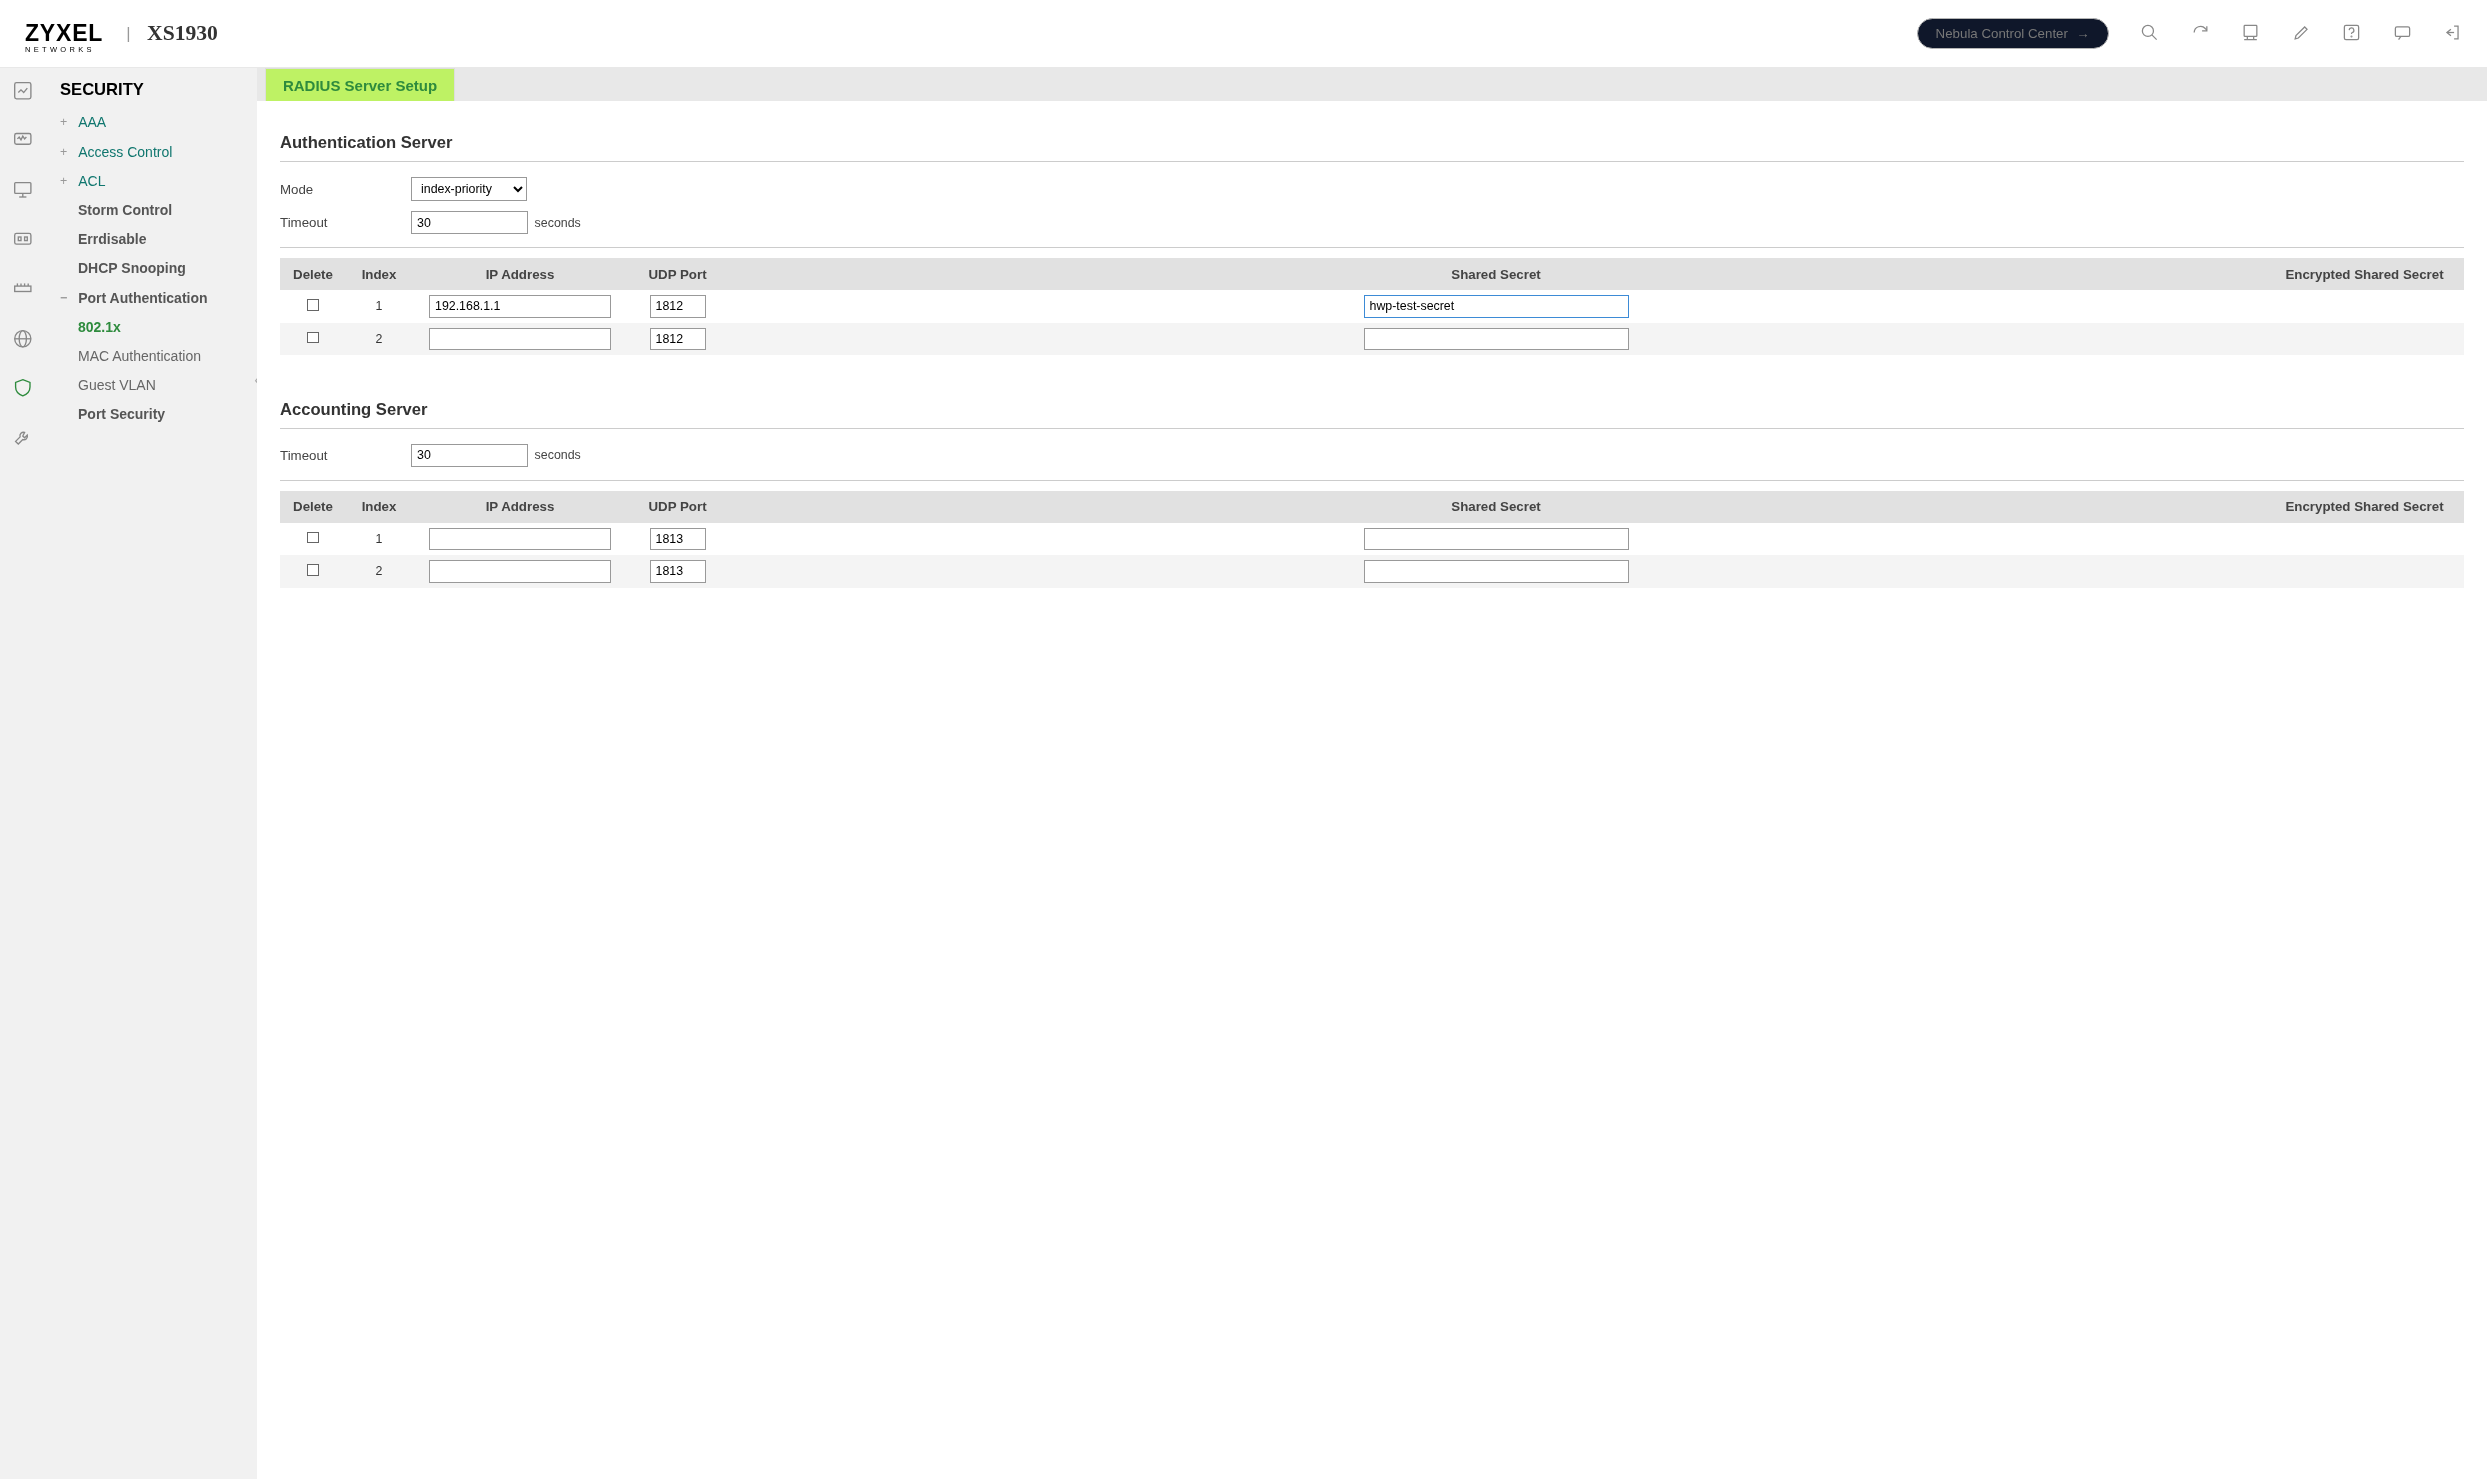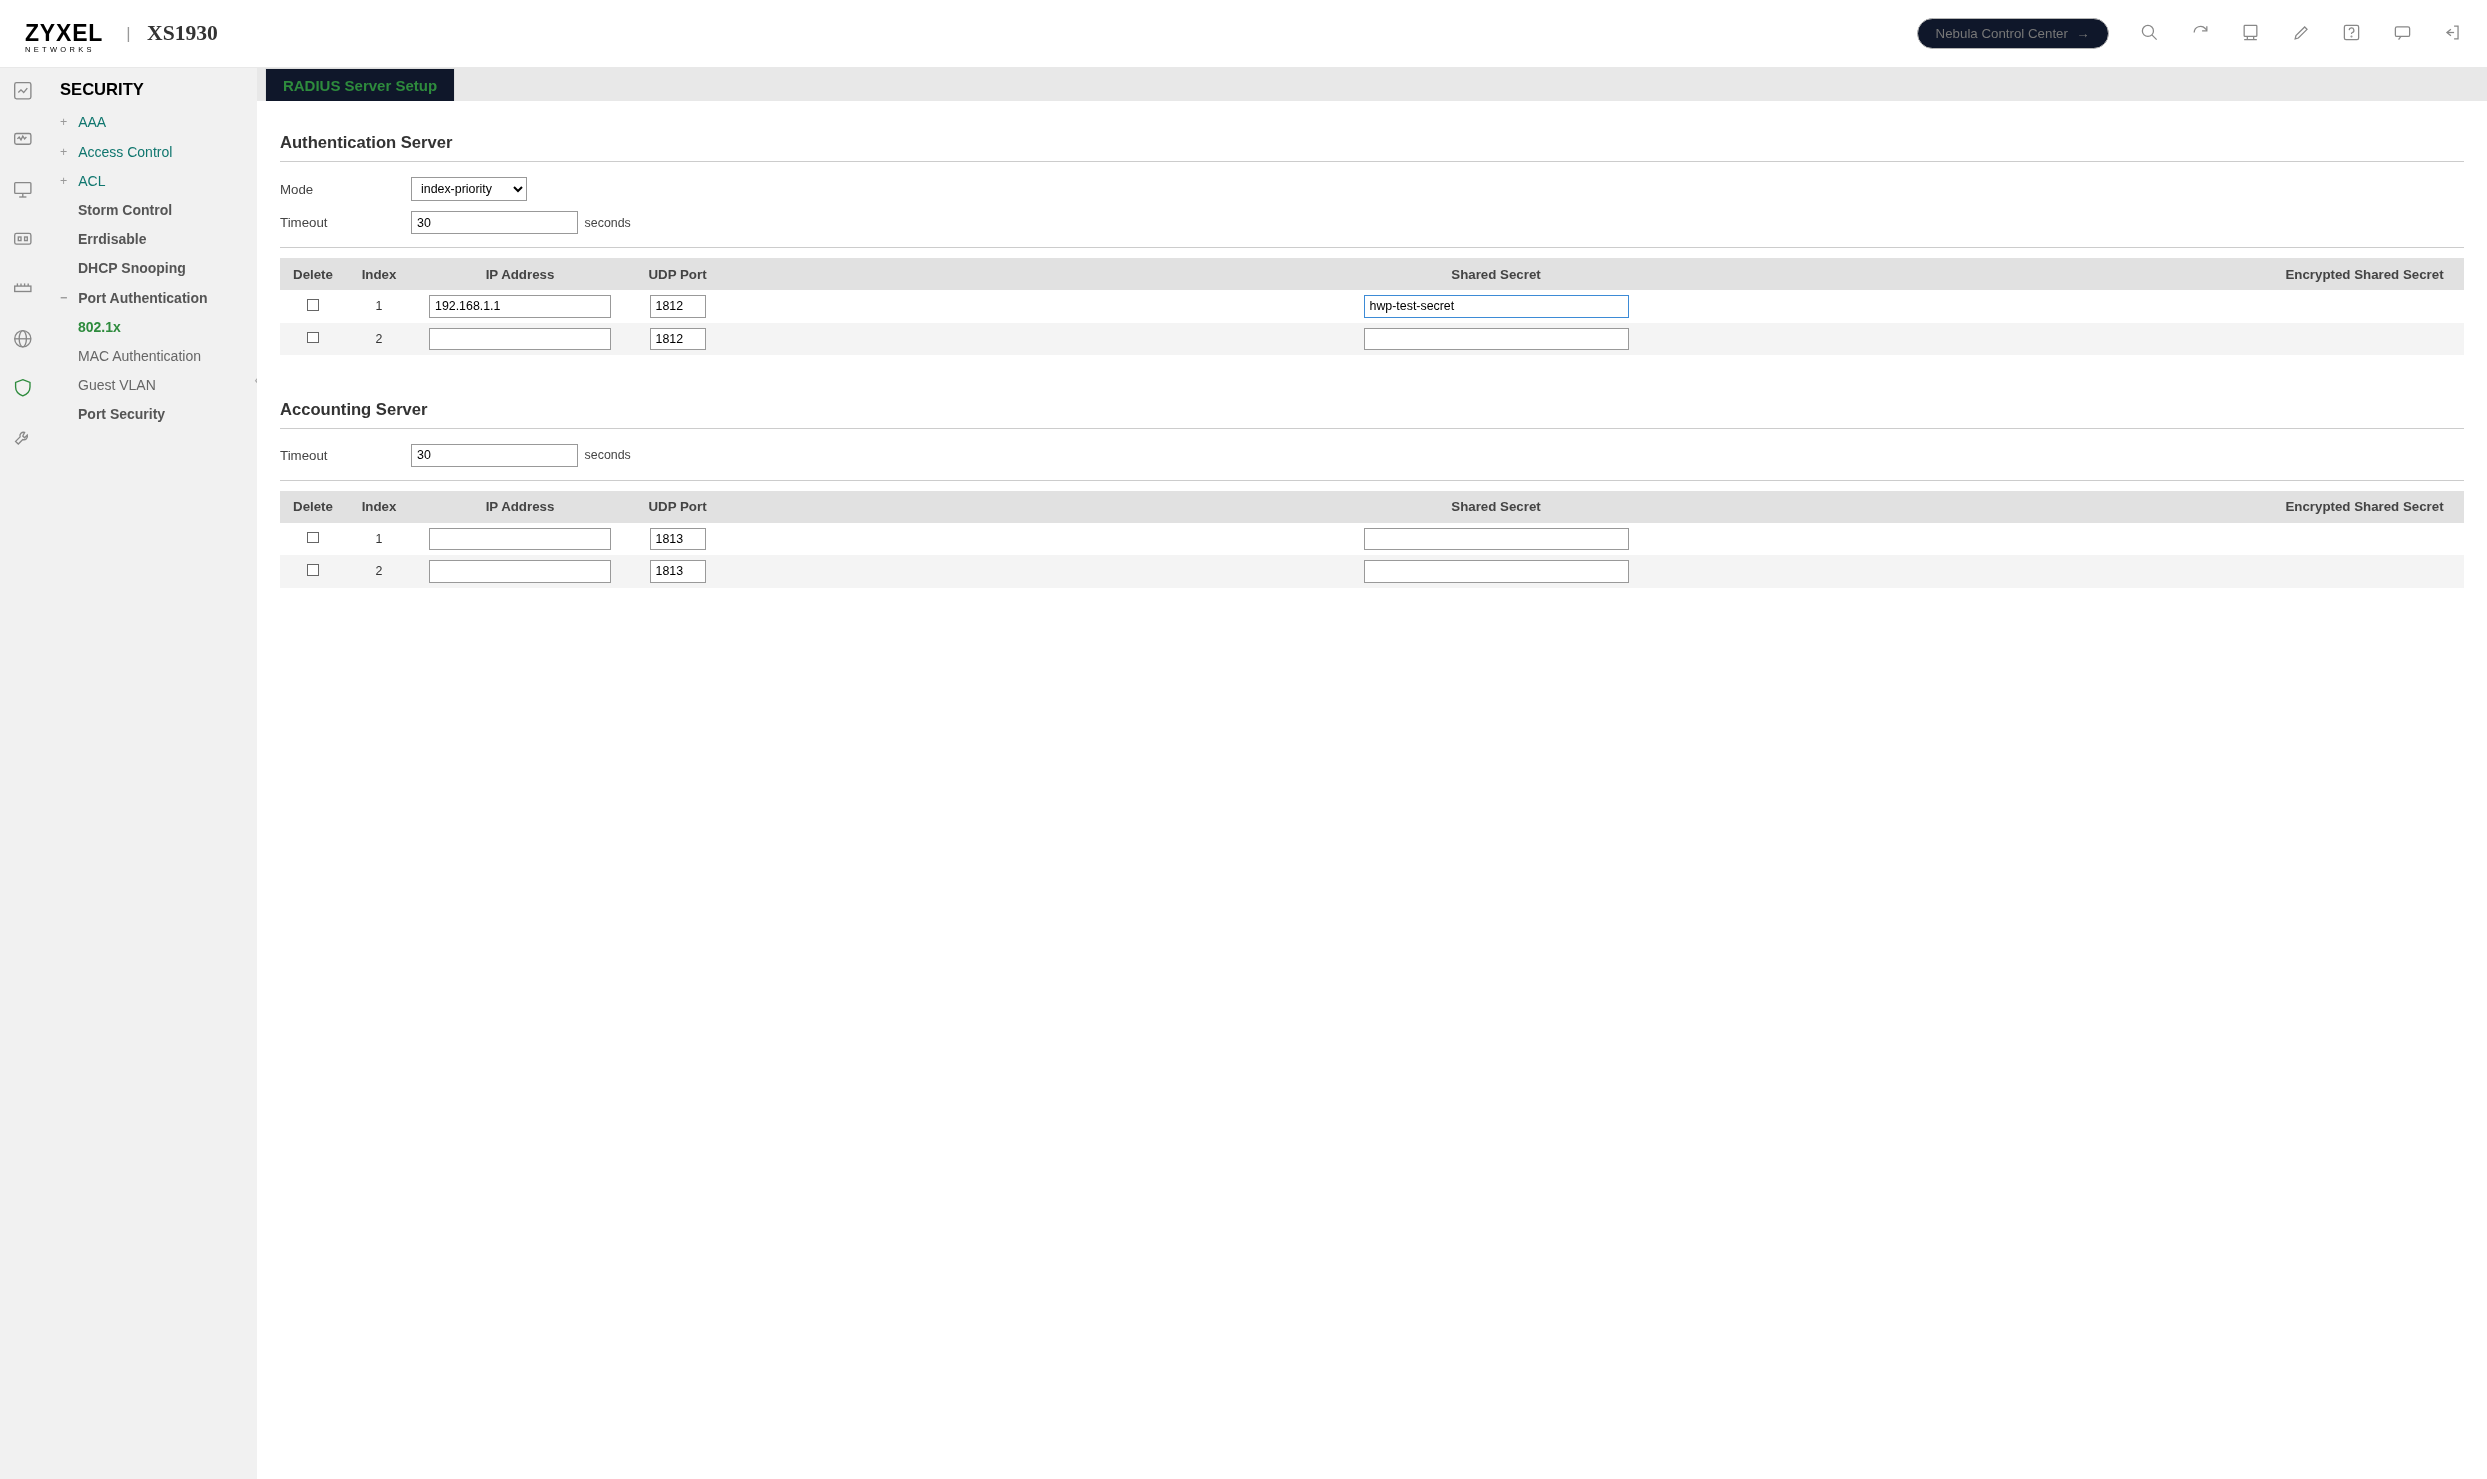--- a/index.html
+++ b/index.html
@@ -22,27 +22,27 @@
 .sidebar-title { font-size: 16.6px; font-weight: 700; color: #000000; padding: 0 15px 8.3px; }
 .nav-item { display: flex; align-items: center; padding: 6.6px 15px; font-size: 14px; color: #0f766e; cursor: pointer; gap: 6.6px; }
 .nav-item.expandable::before { content: "+"; color: #999; width: 11.6px; font-size: 12.4px;}
 .nav-item.expanded::before { content: "−"; color: #999; width: 11.6px; font-size: 12.4px;}
 .nav-item.leaf { padding-left: 33px; color: #666; }
 .nav-item.bold { font-weight: 600; color: #555;}
 .nav-item.active { color: #2e8b3d; font-weight: 700; }
 .collapse-handle { position: absolute; right: -8.3px; top: 298px; width: 15px; height: 30px; display:flex; align-items:center; justify-content:center; cursor:pointer; color:#aaa;}
 .content { flex: 1; background: #fff; overflow-y: auto; position: relative; }
 .tabbar { background: #e8e8e8; padding: 0 0 0 8.3px; height: 33px; display: flex; align-items: flex-end; }
-.tab { background: #0f172a; padding: 8.3px 16.6px 6.6px; border: 0.8px solid #ddd; border-bottom: none; font-size: 15px; font-weight: 700; color: #2e8b3d; }
+.tab { background: #bef264; padding: 8.3px 16.6px 6.6px; border: 0.8px solid #ddd; border-bottom: none; font-size: 15px; font-weight: 700; color: #2e8b3d; }
 .panel { padding: 20px 23px 99px; }
 .section-title { font-size: 16.6px; font-weight: 700; color: #333; padding: 11.6px 0 8.3px; border-bottom: 0.8px solid #ccc; margin-bottom: 10px; }
 .form-row { display: flex; align-items: center; padding: 5px 0; }
 .form-label { width: 131px; font-size: 13.3px; color: #444; }
 .form-row select { border: 0.8px solid #999; padding: 3.3px 18px 3.3px 5px; font-size: 12.4px; background: #fff; appearance: auto; }
-.form-row input[type="text"] { border: 0.8px solid #999; padding: 3.3px 5px; font-size: 12.4px; width: 167px; }
+.form-row input[type="text"] { border: 0.8px solid #999; padding: 3.3px 5px; font-size: 12.4px; width: 117px; }
 .unit { margin-left: 6.6px; color: #444; font-size: 12.4px;}
 .divider-line { border-top: 0.8px solid #ccc; margin: 8.3px 0 0 0;}
 table.data { width: 100%; border-collapse: collapse; margin-top: 10px; }
 table.data th { background: #e1e1e1; padding: 8.3px 6.6px; font-size: 13.3px; font-weight: 700; color: #444; text-align: center; }
 table.data td { padding: 5px 6.6px; text-align: center; font-size: 12.4px; }
 table.data tr.alt td { background: #f4f4f4; }
 table.data input[type="text"] { border: 0.8px solid #999; padding: 3.3px 5px; width: 100%; font-size: 12.4px; }
 table.data .ip-col input { width: 182px; }
 table.data .port-col input { width: 56px; }
 table.data .secret-col input { width: 265px; }

